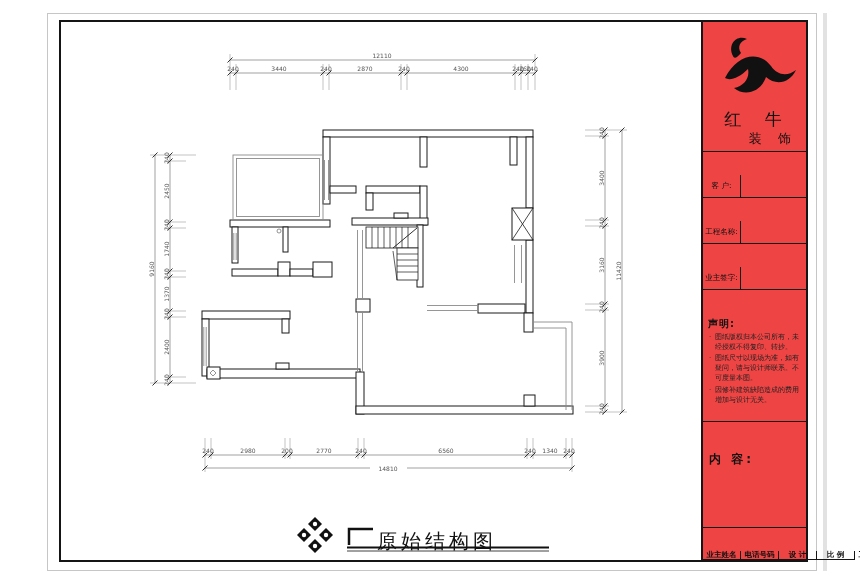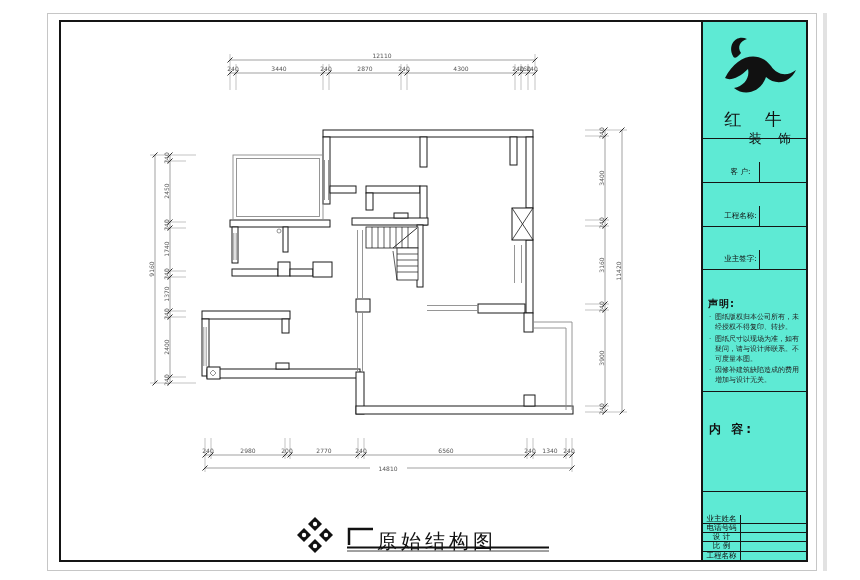--- a/index.html
+++ b/index.html
@@ -7,39 +7,39 @@
          font-family:"DejaVu Sans",sans-serif;color:#111;}
   .outer-border{position:absolute;left:47px;top:13px;width:768px;height:556px;
                 border:1px solid #c6c6c6;}
   .edge-shade{position:absolute;left:823px;top:13px;width:4px;height:558px;background:#e2e2e2;}
   .inner-border{position:absolute;left:59px;top:20px;width:743px;height:538px;
                 border:2px solid #151515;}
   .plan-svg{position:absolute;left:0;top:0;width:860px;height:580px;}
 
   
   .tb{position:absolute;left:701px;top:20px;width:107px;height:542px;box-sizing:border-box;
-      border:2px solid #151515;background:#5eead4;display:flex;flex-direction:column;gap:23px;}
+      border:2px solid #151515;background:#ef4444;display:flex;flex-direction:column;gap:23px;}
   .tb-logo{height:130px;border-bottom:1px solid #151515;position:relative;}
   .brand1{position:absolute;left:0;top:86px;width:100%;text-align:center;
           font-family:"DejaVu Serif",serif;font-size:17px;letter-spacing:9px;padding-left:6px;box-sizing:border-box;}
   .brand2{position:absolute;right:9px;top:108px;font-family:"DejaVu Serif",serif;
           font-size:13px;letter-spacing:6px;}
   .tb-row{display:flex;border-bottom:1px solid #151515;}
-  .tb-field{height:22px;padding-left:19px;}
+  .tb-field{height:22px;}
   .tb-lbl{width:37px;border-right:1px solid #151515;display:flex;align-items:center;
           justify-content:center;font-size:7.5px;text-align:center;line-height:1.1;}
   .tb-val{flex:1;}
   .tb-statement{height:105px;border-bottom:1px solid #151515;padding:4px 3px 0 5px;box-sizing:content-box;}
   .tb-statement h4{margin:0 0 2px 0;font-size:10px;font-weight:bold;letter-spacing:1px;}
   .tb-statement ul{margin:2px 0 0 1px;padding:0;list-style:none;font-size:7px;line-height:1.4;color:#222;}
   .tb-statement li{position:relative;padding-left:6px;margin-bottom:2px;}
   .tb-statement li::before{content:"·";position:absolute;left:0;top:0;}
   .tb-content{height:64px;border-bottom:1px solid #151515;padding:6px 0 12px 6px;
               font-size:12px;letter-spacing:3px;font-weight:bold;}
-  .tb-info{flex:1;display:flex;flex-direction:column;}
+  .tb-info{flex:1;display:flex;font-weight:bold;}
   .tb-info .tb-row{flex:1;}
   .tb-info .tb-row:last-child{border-bottom:none;}
   .tb-info .tb-lbl{font-size:7.5px;}
 
   
   .plan-title{position:absolute;left:377px;top:528px;font-size:20px;letter-spacing:4px;color:#111;}
   .compass{position:absolute;left:296px;top:516px;}
 
   
   .wall{fill:#ffffff;stroke:#1a1a1a;stroke-width:1;}

